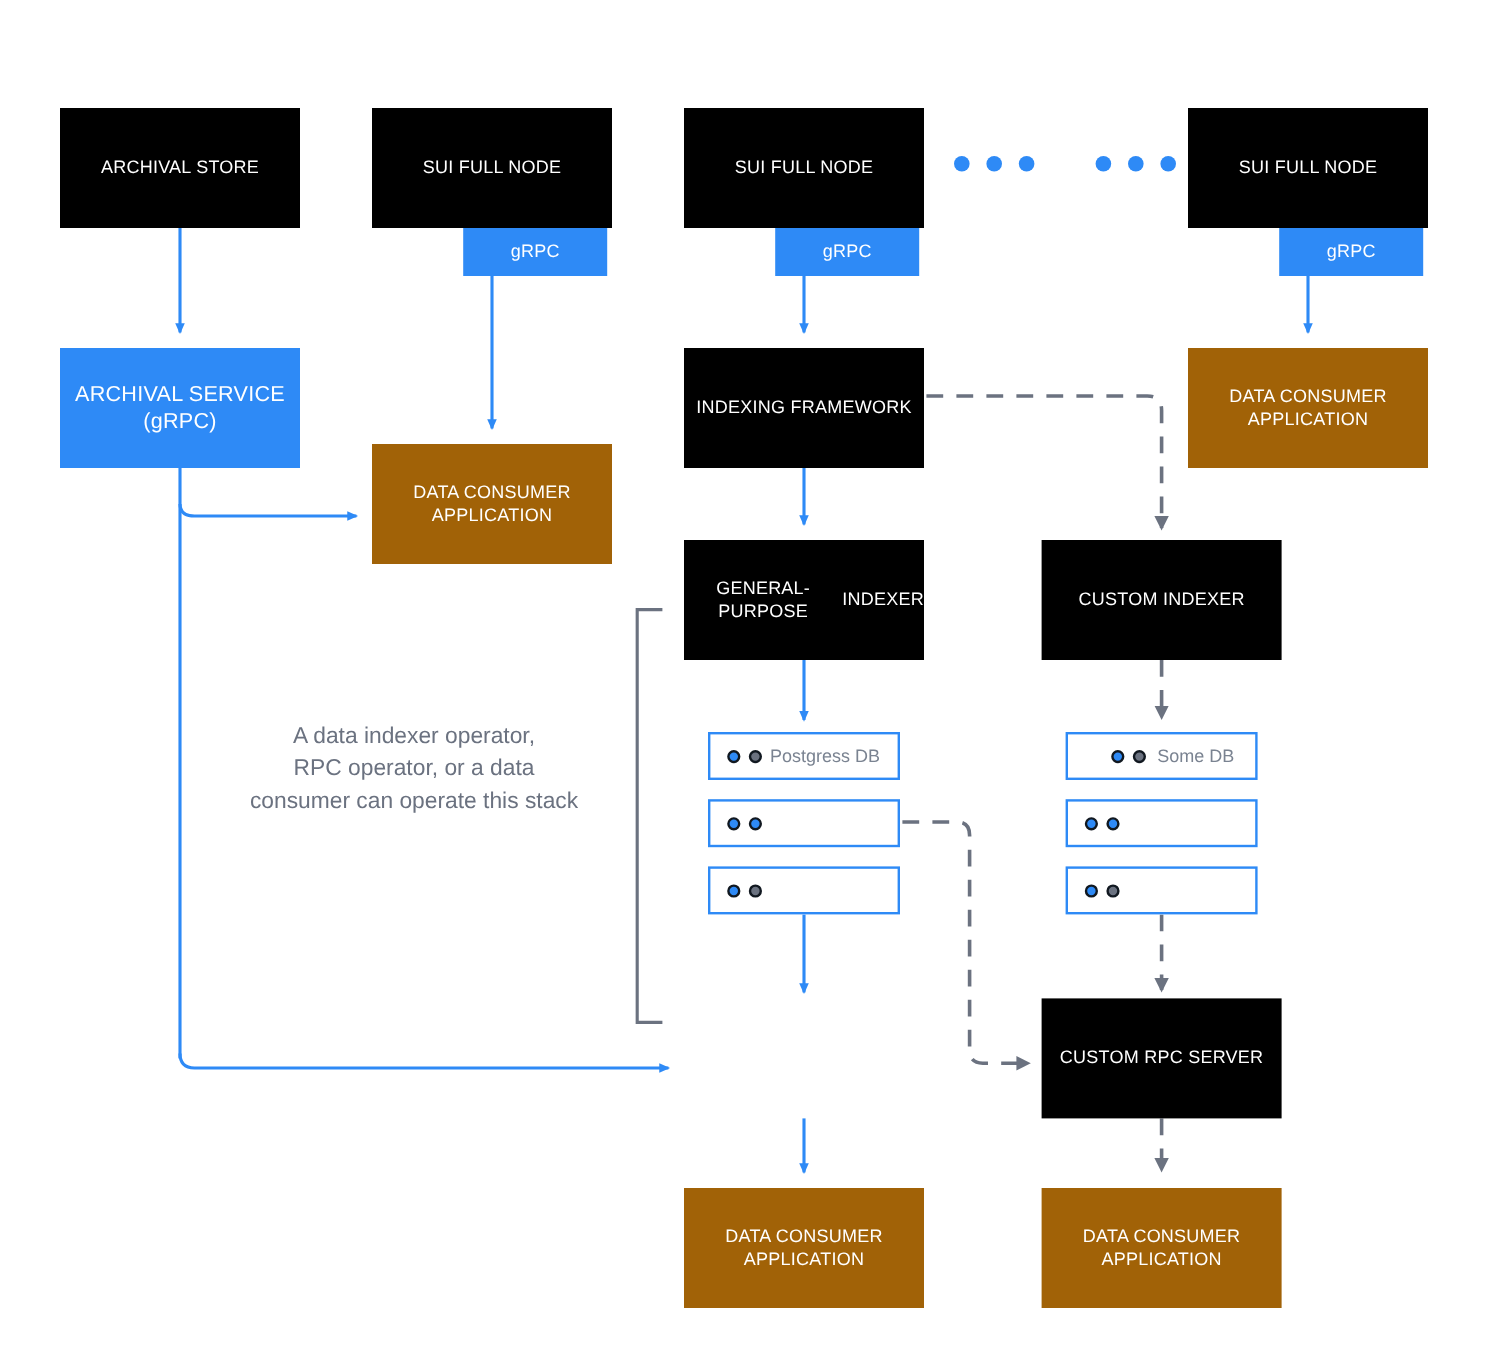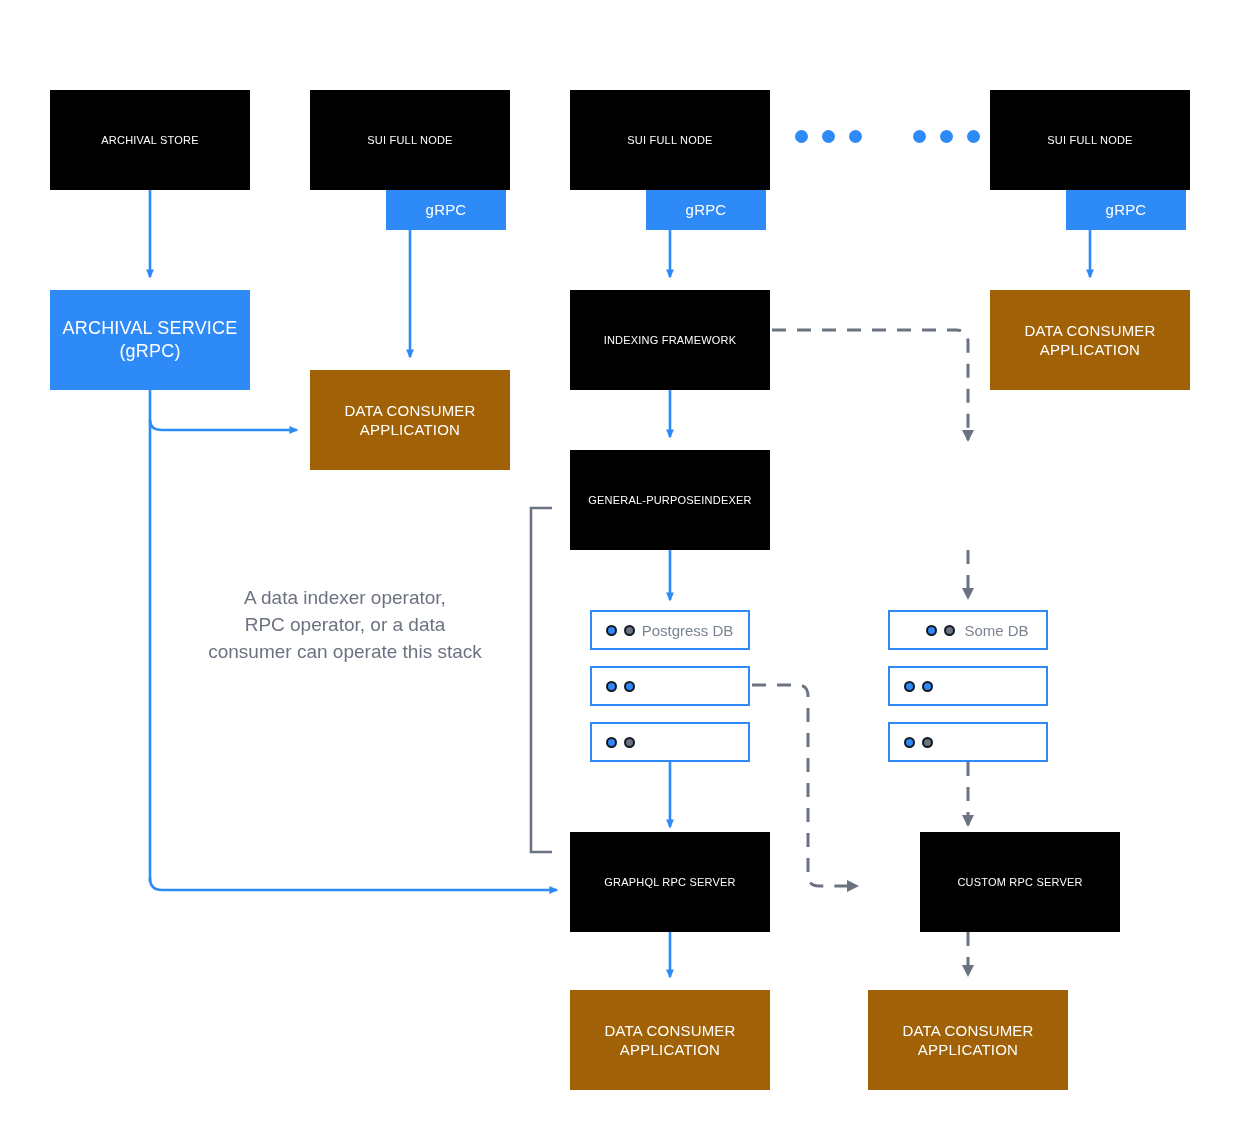--- a/index.html
+++ b/index.html
@@ -32,21 +32,21 @@
     display: flex;
     align-items: center;
     justify-content: center;
     text-align: center;
     line-height: 1.3;
     letter-spacing: 0.2px;
   }
   .node.black {
     background: #000000;
     color: #ffffff;
-    font-size: 11px;
+    font-size: 15px;
   }
   .node.gray {
     background: #a16207;
     color: #ffffff;
     font-size: 15px;
   }
   .node.blue {
     background: #2E8AF6;
     color: #ffffff;
     font-size: 18px;
@@ -101,20 +101,21 @@
     height: 13px;
     border-radius: 50%;
     background: #2E8AF6;
   }
   .annotation {
     position: absolute;
     color: #6B7280;
     font-size: 19px;
     line-height: 1.42;
     text-align: center;
+    margin-top: 16px;
   }
 </style>
 </head>
 <body>
 
 <div id="canvas">
 
   <svg id="wires" viewBox="0 0 1240 1140" xmlns="http://www.w3.org/2000/svg">
     <defs>
       <marker id="arrowBlue" markerWidth="10" markerHeight="10" refX="7.6" refY="4" orient="auto" markerUnits="userSpaceOnUse">
@@ -217,20 +218,23 @@
   <div class="node gray" style="left:310px; top:370px; width:200px; height:100px; flex-direction:column;">
     <span>DATA CONSUMER</span>
     <span>APPLICATION</span>
   </div>
 
   <div class="node black" style="left:570px; top:450px; width:200px; height:100px; flex-direction:row;">
     <span>GENERAL-PURPOSE</span>
     <span>INDEXER</span>
   </div>
 
+  <div class="node black" style="left:868px; top:450px; width:200px; height:100px;">
+    <span>CUSTOM INDEXER</span>
+  </div>
 
   <div class="db-row" style="left:590px; top:610px; width:160px; height:40px;">
     <span class="db-dots">
       <i class="db-dot blue"></i>
       <i class="db-dot gray"></i>
     </span>
     <span class="db-label">Postgress DB</span>
   </div>
 
   <div class="db-row" style="left:590px; top:666px; width:160px; height:40px;">
@@ -266,25 +270,22 @@
   </div>
 
   <div class="db-row" style="left:888px; top:722px; width:160px; height:40px;">
     <span class="db-dots">
       <i class="db-dot blue"></i>
       <i class="db-dot gray"></i>
     </span>
     <span class="db-label"></span>
   </div>
 
-  <div class="node black" style="left:570px; top:832px; width:200px; height:100px;">
-    <span>GRAPHQL RPC SERVER</span>
-  </div>
-
-  <div class="node black" style="left:920px; top:832px; width:200px; height:100px;">
+
+  <div class="node black" style="left:868px; top:832px; width:200px; height:100px;">
     <span>CUSTOM RPC SERVER</span>
   </div>
 
   <div class="node gray" style="left:570px; top:990px; width:200px; height:100px; flex-direction:column;">
     <span>DATA CONSUMER</span>
     <span>APPLICATION</span>
   </div>
 
   <div class="node gray" style="left:868px; top:990px; width:200px; height:100px; flex-direction:column;">
     <span>DATA CONSUMER</span>

